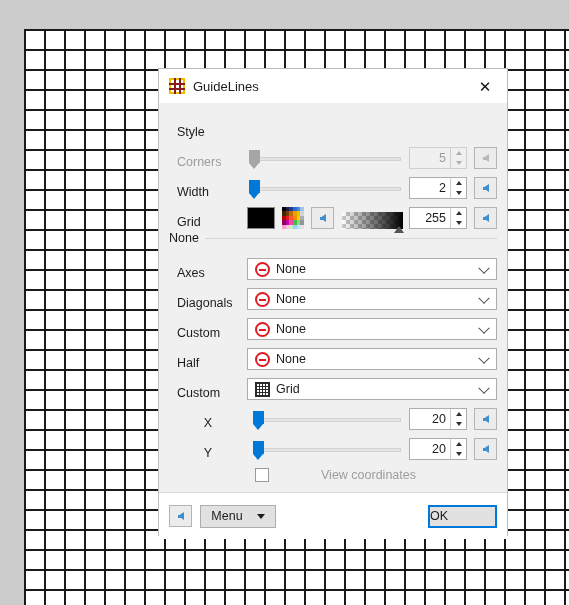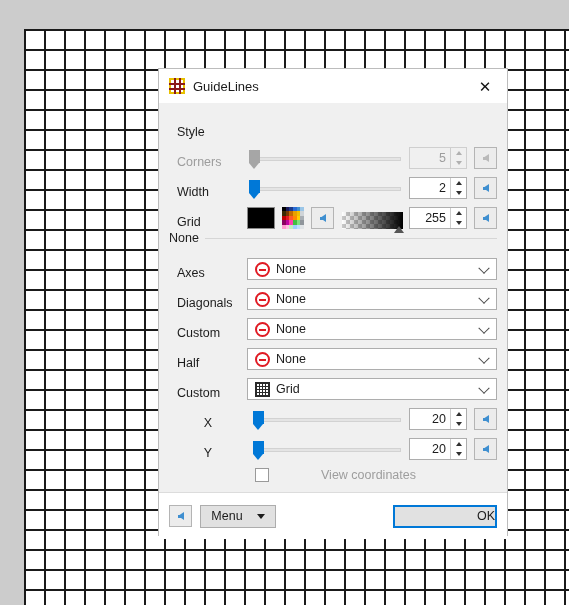--- a/index.html
+++ b/index.html
@@ -301,24 +301,24 @@
     box-sizing: border-box;
   }
   .menu-btn .caret {
     width: 0; height: 0;
     border-left: 4px solid transparent;
     border-right: 4px solid transparent;
     border-top: 5px solid #1c1c1c;
   }
   .ok-btn {
     margin-left: auto;
-    width: 104px; height: 23px;
+    width: 69px; height: 23px;
     border: 2px solid #0078d7;
     background: #e1e1e1;
-    display: flex; align-items: center; justify-content: flex-end;
+    display: flex; align-items: center; justify-content: flex-start;
     font-size: 12.5px; color: #1c1c1c;
     cursor: pointer;
     box-sizing: border-box;
   }
 </style>
 </head>
 <body>
 
 <div id="canvas"></div>
 

